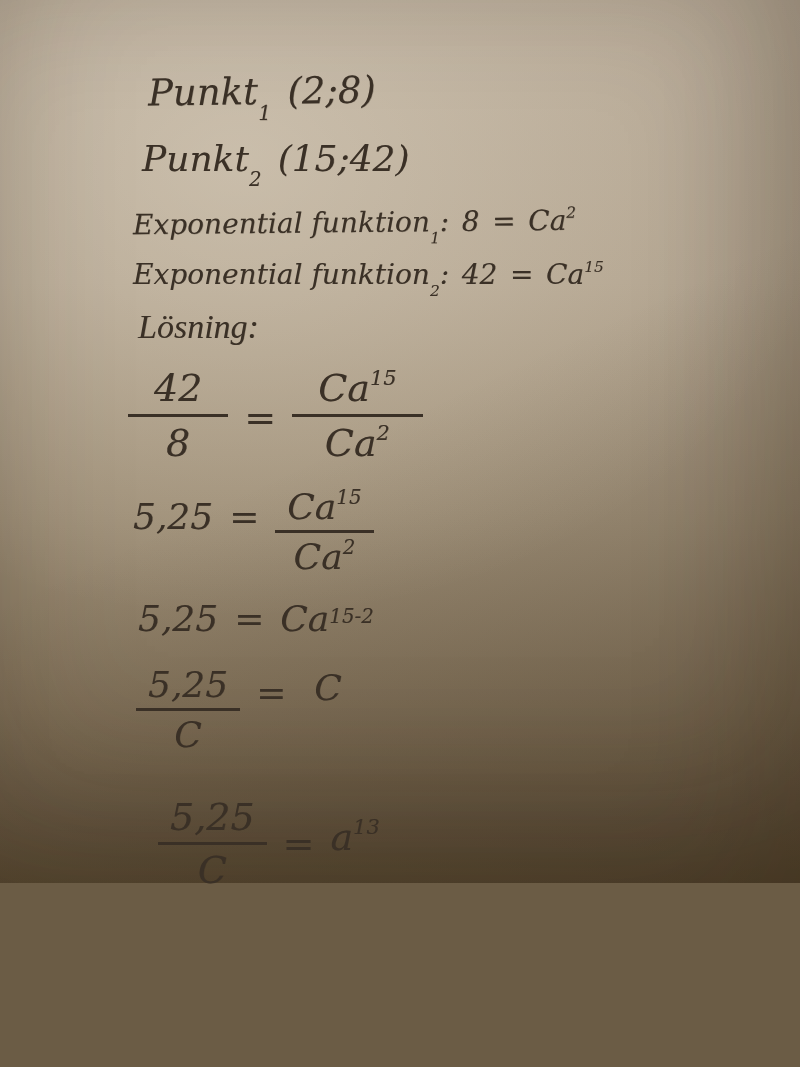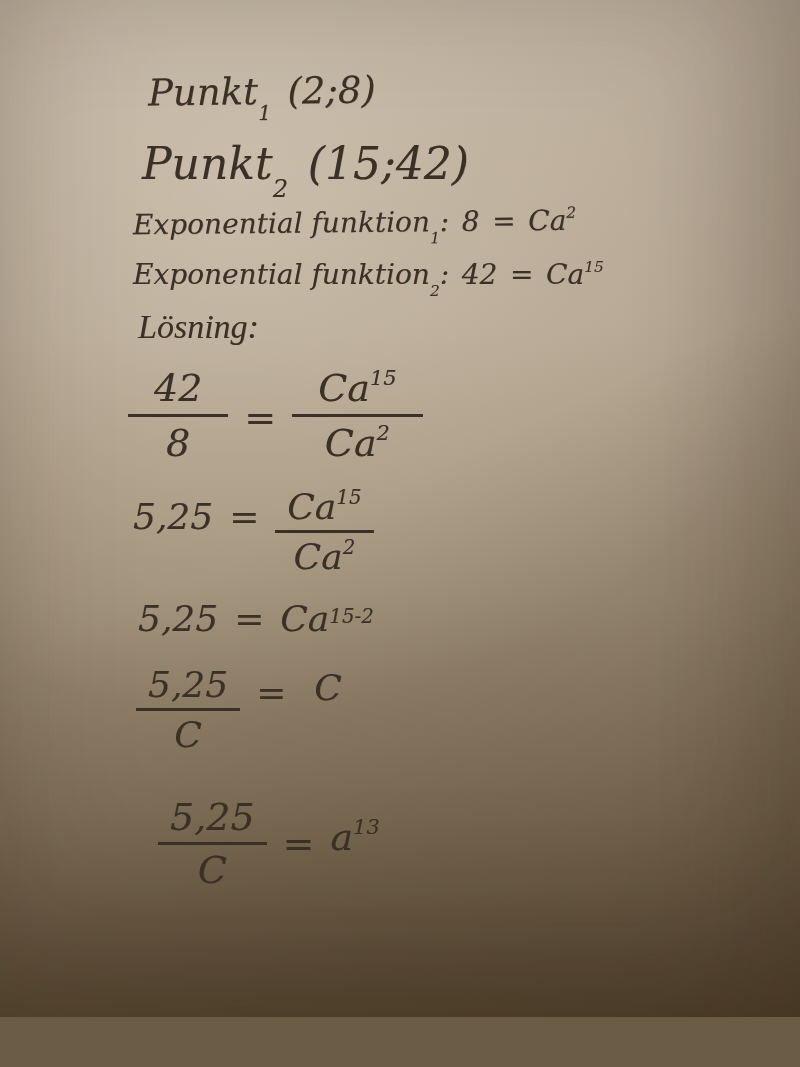--- a/index.html
+++ b/index.html
@@ -4,39 +4,39 @@
 <style>
   * { box-sizing: border-box; }
   html, body { margin: 0; padding: 0; }
   body {
     width: 800px; height: 1067px; overflow: hidden;
     font-family: "DejaVu Serif", serif;
     background: #6b5c45;
   }
   .photo {
     position: relative;
-    width: 800px; height: 1017px;
+    width: 800px; height: 883px;
     background:
       radial-gradient(115% 80% at 30% 18%, rgba(255,246,228,0.30), rgba(250,238,214,0.12) 42%, rgba(0,0,0,0) 65%),
       linear-gradient(155deg, rgba(0,0,0,0) 48%, rgba(46,33,17,0.22) 82%, rgba(40,28,13,0.30) 100%),
       linear-gradient(180deg, #b6a997 0%, #b0a28e 32%, #9d8e77 58%, #84745c 80%, #6f5f48 94%, #67583f 100%);
     box-shadow: inset -60px 0 120px rgba(35,24,10,0.14), inset 0 -90px 140px rgba(35,24,10,0.18);
   }
   .line {
     position: absolute;
     color: #3a3026;
     font-style: italic;
     white-space: nowrap;
     text-shadow: 0.4px 0.4px 0.6px rgba(58,48,38,0.35);
   }
   sub.sb { font-size: 0.55em; position: relative; top: 0.35em; line-height: 0; }
   sup.sp { font-size: 0.55em; position: relative; top: -0.10em; line-height: 0; }
   .val { margin-left: 0.45em; }
   .punkt1 { top: 70px;  left: 148px; font-size: 37px; transform: rotate(-0.8deg); }
-  .punkt2 { top: 138px; left: 142px; font-size: 44px; }
+  .punkt2 { top: 138px; left: 142px; font-size: 36px; }
   .exp1   { top: 206px; left: 133px; font-size: 28px; transform: rotate(-0.6deg); }
   .exp2   { top: 258px; left: 133px; font-size: 28px; }
   .solving{ top: 308px; left: 138px; font-size: 34px; font-family: Liberation Serif, serif; }
   .eq { display: flex; }
   .frac { display: inline-flex; flex-direction: column; align-items: center; }
   .num { padding: 0 12px 3px; border-bottom: 3px solid #3a3026; text-align: center; }
   .den { padding: 3px 12px 0; text-align: center; }
   .equals { margin: 0 16px; }
   .eq1 { top: 366px; left: 128px; font-size: 38px; align-items: center; }
   .eq1 .num, .eq1 .den { padding: 0 26px 4px; }

